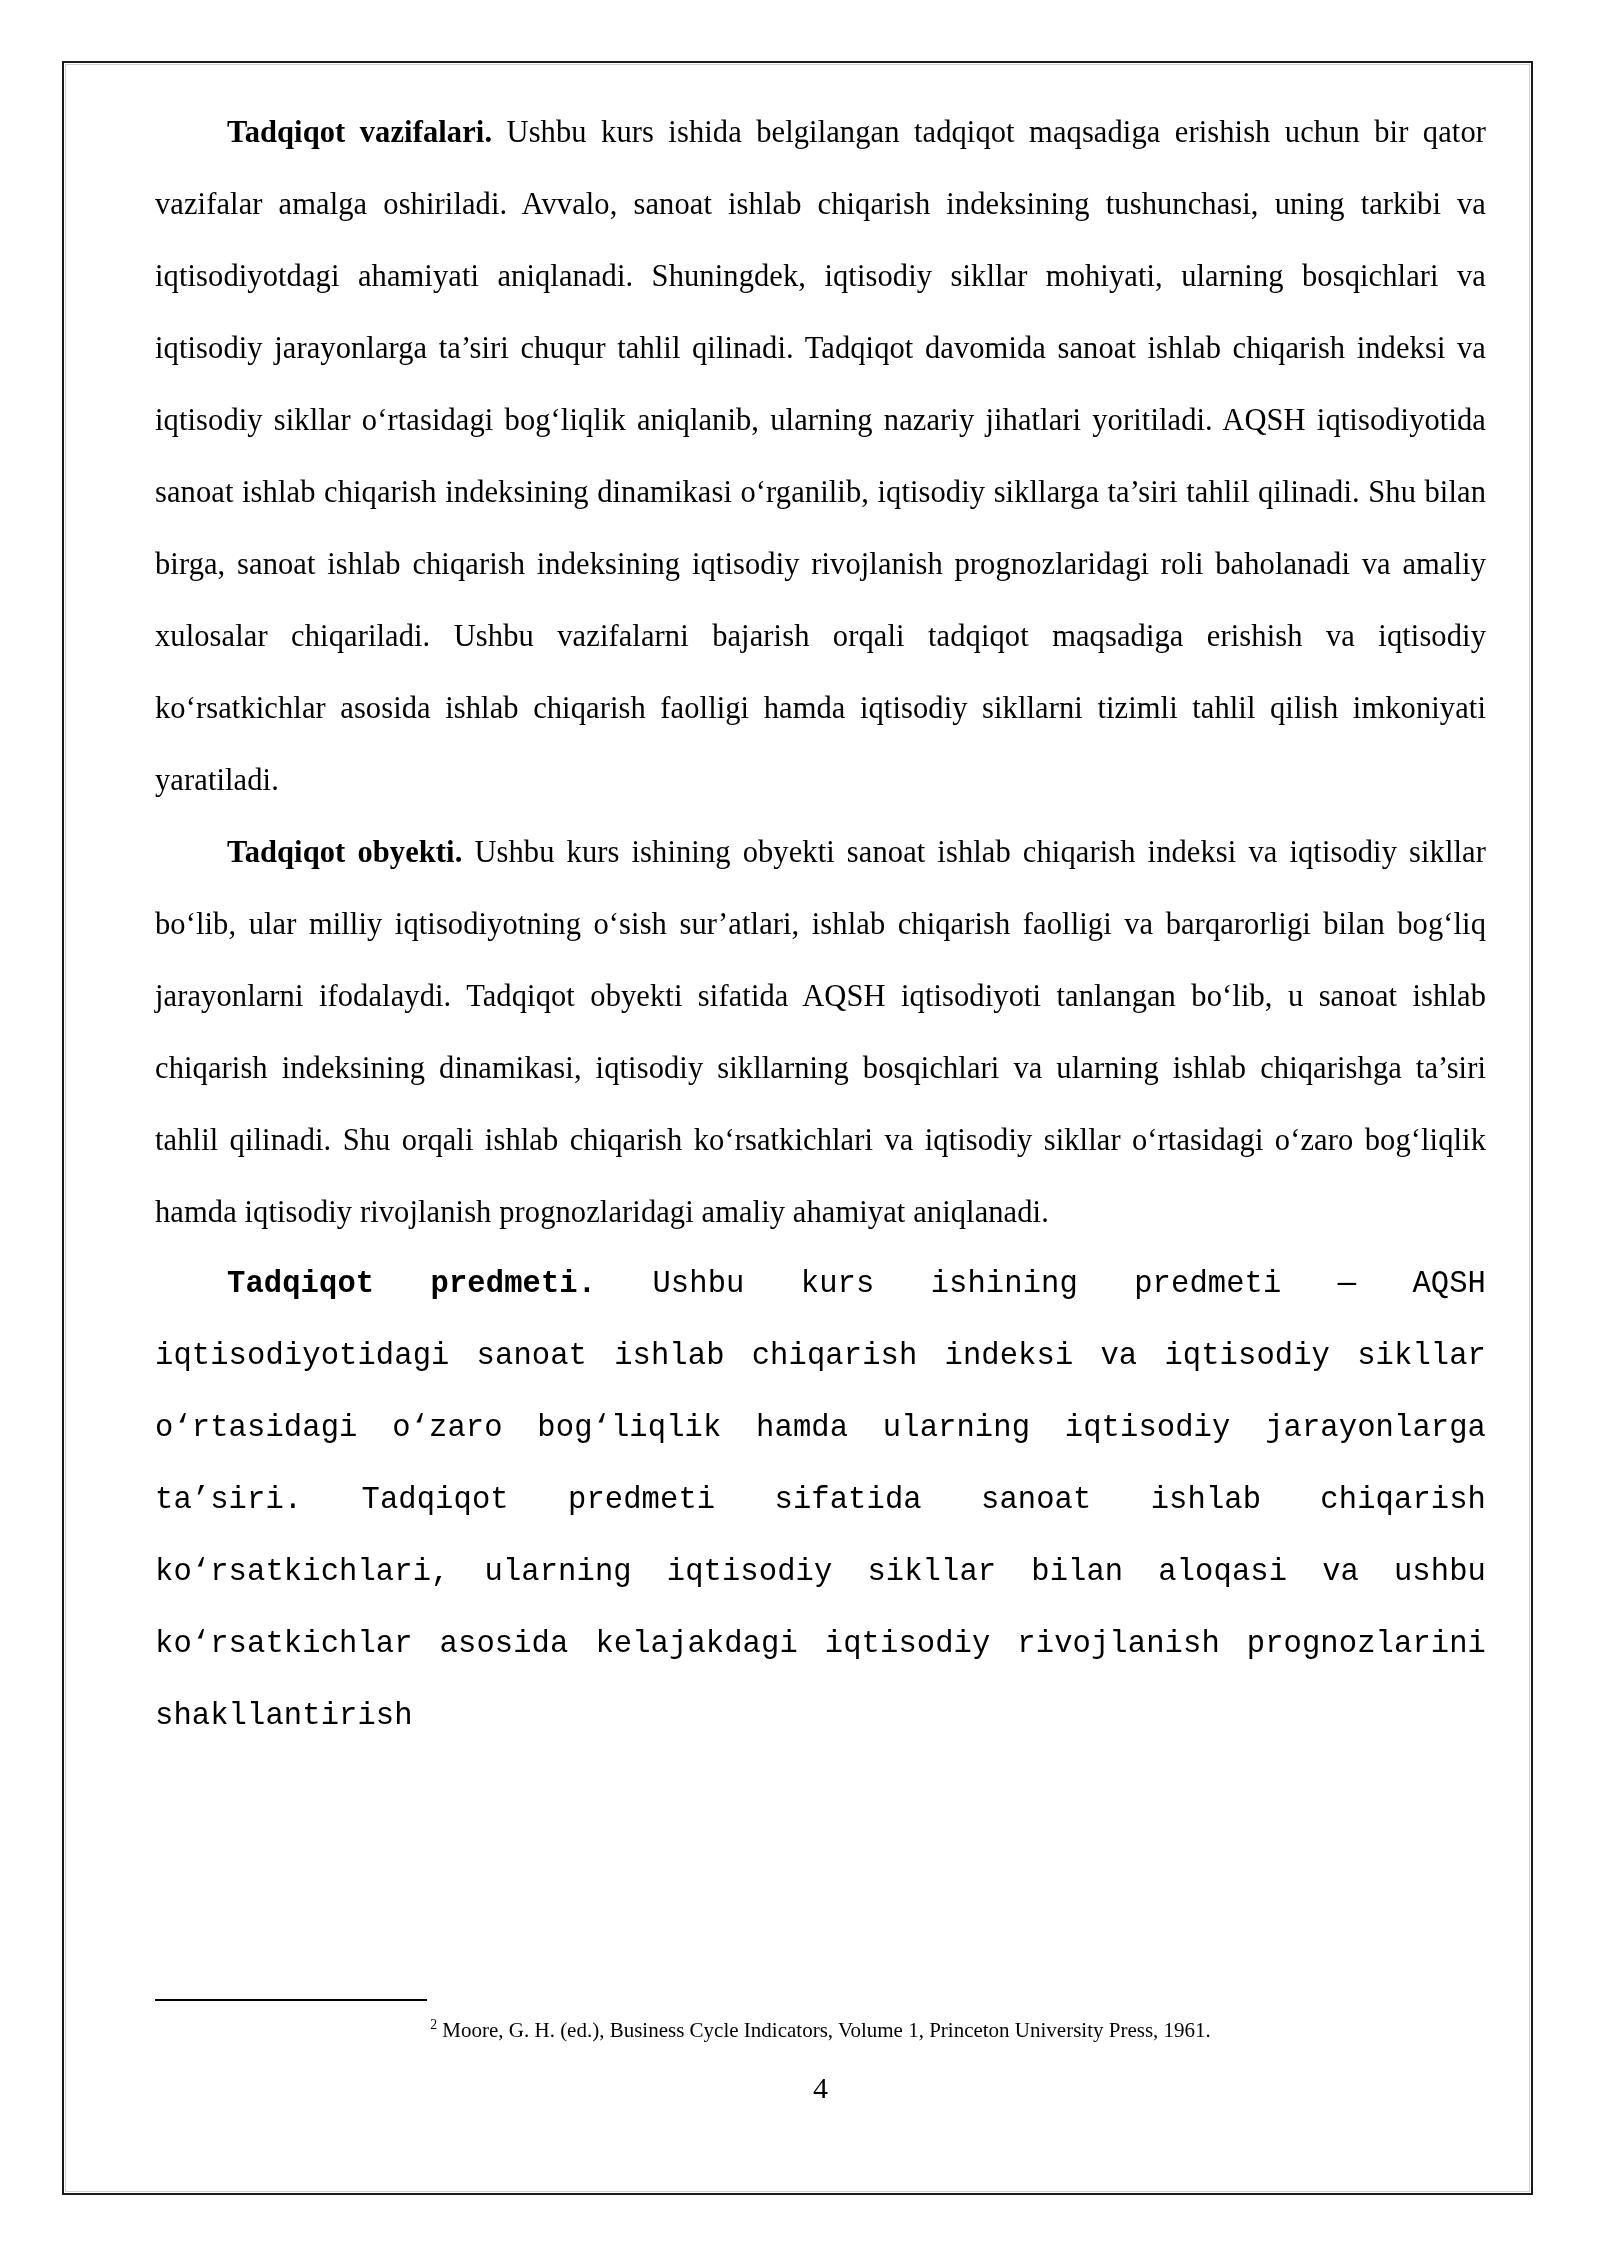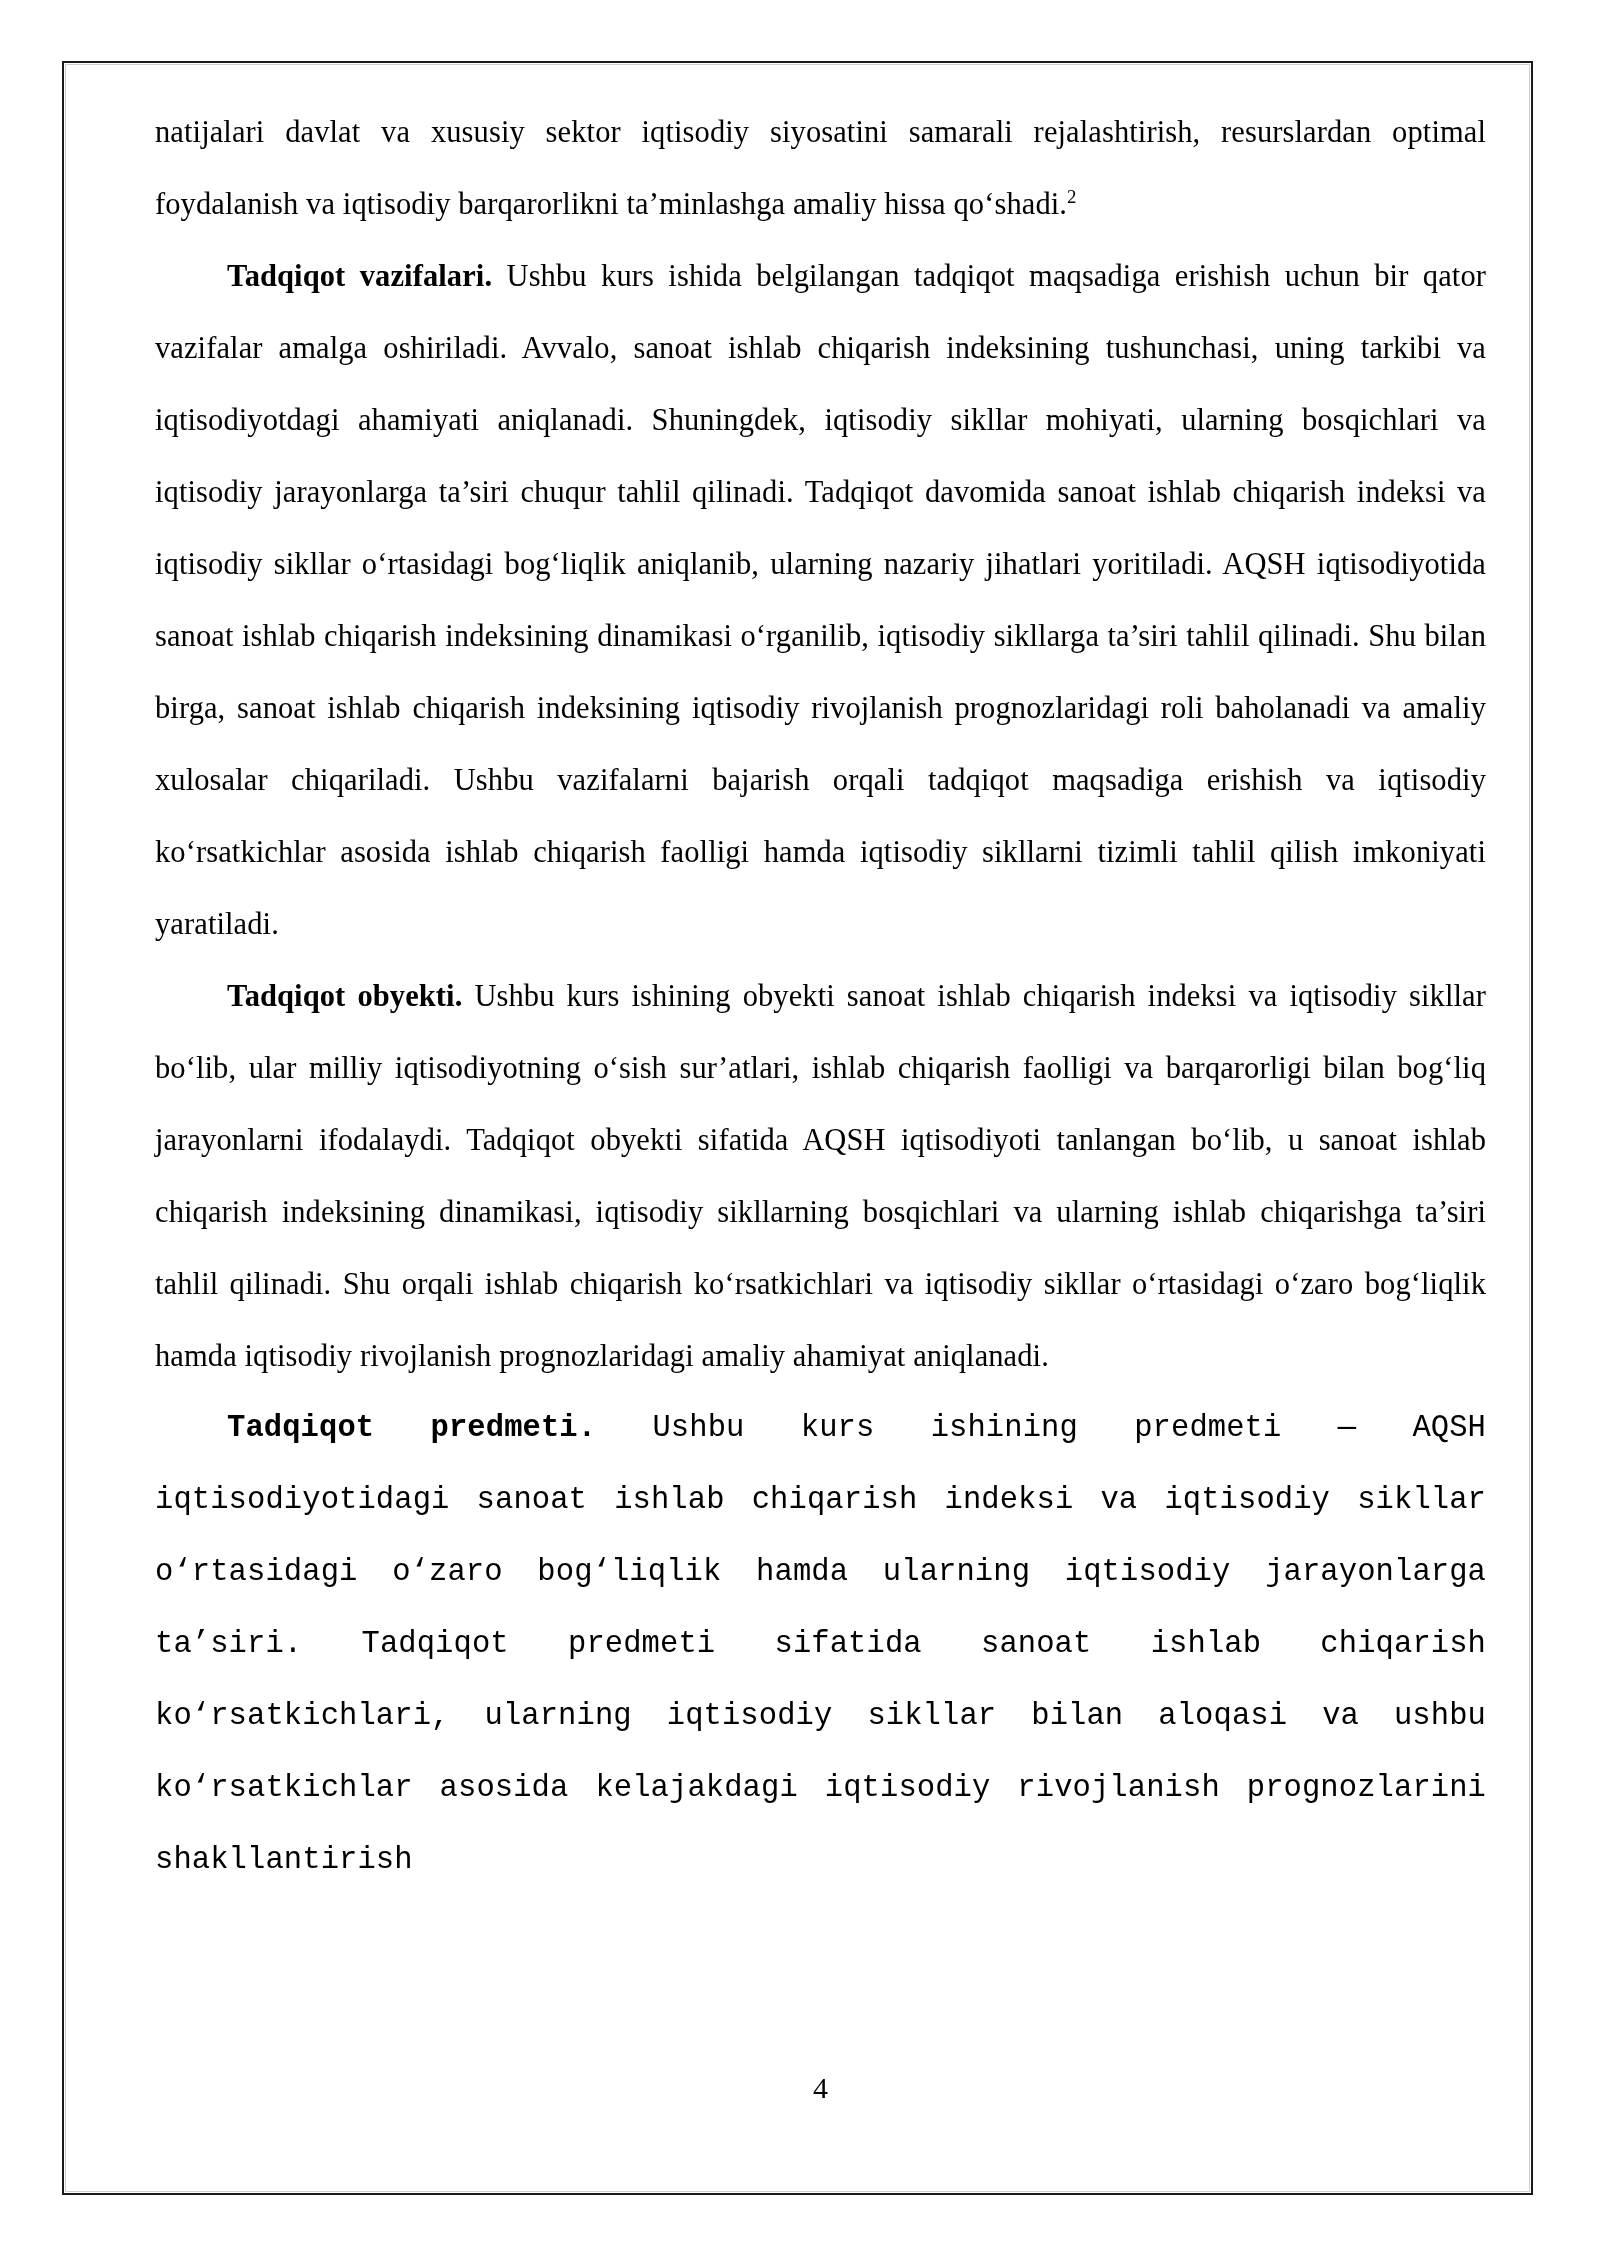--- a/index.html
+++ b/index.html
@@ -102,26 +102,29 @@
 <body>
 
 <div class="page">
 
   <div class="page-frame">
     <div class="page-frame-inner"></div>
   </div>
 
   <div class="content">
 
-    <p class="body"><span>natijalari davlat va xususiy sektor iqtisodiy siyosatini samarali rejalashtirish, resurslardan optimal foydalanish va iqtisodiy barqarorlikni ta’minlashga amaliy hissa qo‘shadi.</span><sup class="fn">2</sup></p>
 
     <p class="body indent"><span class="lead">Tadqiqot vazifalari.</span><span> Ushbu kurs ishida belgilangan tadqiqot maqsadiga erishish uchun bir qator vazifalar amalga oshiriladi. Avvalo, sanoat ishlab chiqarish indeksining tushunchasi, uning tarkibi va iqtisodiyotdagi ahamiyati aniqlanadi. Shuningdek, iqtisodiy sikllar mohiyati, ularning bosqichlari va iqtisodiy jarayonlarga ta’siri chuqur tahlil qilinadi. Tadqiqot davomida sanoat ishlab chiqarish indeksi va iqtisodiy sikllar o‘rtasidagi bog‘liqlik aniqlanib, ularning nazariy jihatlari yoritiladi. AQSH iqtisodiyotida sanoat ishlab chiqarish indeksining dinamikasi o‘rganilib, iqtisodiy sikllarga ta’siri tahlil qilinadi. Shu bilan birga, sanoat ishlab chiqarish indeksining iqtisodiy rivojlanish prognozlaridagi roli baholanadi va amaliy xulosalar chiqariladi. Ushbu vazifalarni bajarish orqali tadqiqot maqsadiga erishish va iqtisodiy ko‘rsatkichlar asosida ishlab chiqarish faolligi hamda iqtisodiy sikllarni tizimli tahlil qilish imkoniyati yaratiladi.</span></p>
 
     <p class="body indent"><span class="lead">Tadqiqot obyekti.</span><span> Ushbu kurs ishining obyekti sanoat ishlab chiqarish indeksi va iqtisodiy sikllar bo‘lib, ular milliy iqtisodiyotning o‘sish sur’atlari, ishlab chiqarish faolligi va barqarorligi bilan bog‘liq jarayonlarni ifodalaydi. Tadqiqot obyekti sifatida AQSH iqtisodiyoti tanlangan bo‘lib, u sanoat ishlab chiqarish indeksining dinamikasi, iqtisodiy sikllarning bosqichlari va ularning ishlab chiqarishga ta’siri tahlil qilinadi. Shu orqali ishlab chiqarish ko‘rsatkichlari va iqtisodiy sikllar o‘rtasidagi o‘zaro bog‘liqlik hamda iqtisodiy rivojlanish prognozlaridagi amaliy ahamiyat aniqlanadi.</span></p>
 
     <p class="body indent last-natural"><span class="lead">Tadqiqot predmeti.</span><span> Ushbu kurs ishining predmeti — AQSH iqtisodiyotidagi sanoat ishlab chiqarish indeksi va iqtisodiy sikllar o‘rtasidagi o‘zaro bog‘liqlik hamda ularning iqtisodiy jarayonlarga ta’siri. Tadqiqot predmeti sifatida sanoat ishlab chiqarish ko‘rsatkichlari, ularning iqtisodiy sikllar bilan aloqasi va ushbu ko‘rsatkichlar asosida kelajakdagi iqtisodiy rivojlanish prognozlarini shakllantirish</span></p>
 
   </div>
 
+  <div class="footnote-area">
+    <div class="footnote-rule"></div>
+    <p class="footnote-text"><sup>2</sup><span> Moore, G. H. (ed.), Business Cycle Indicators, Volume 1, Princeton University Press, 1961.</span></p>
+  </div>
 
   <div class="page-number">4</div>
 
 </div>
 
 </body></html>

